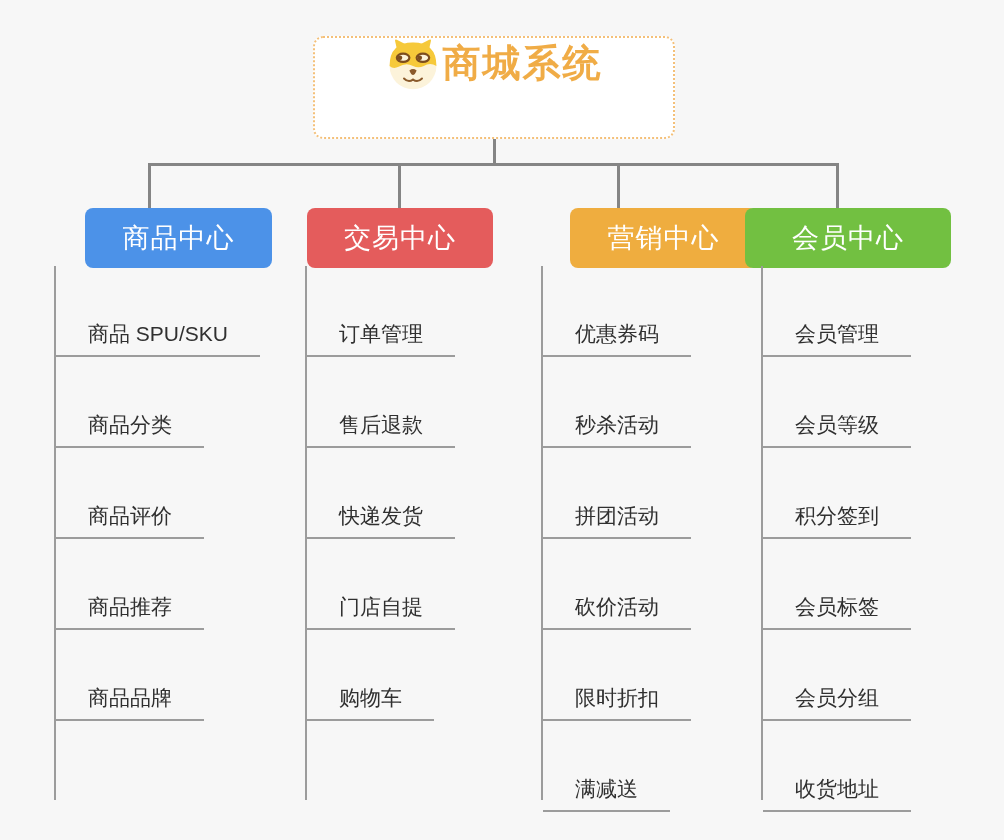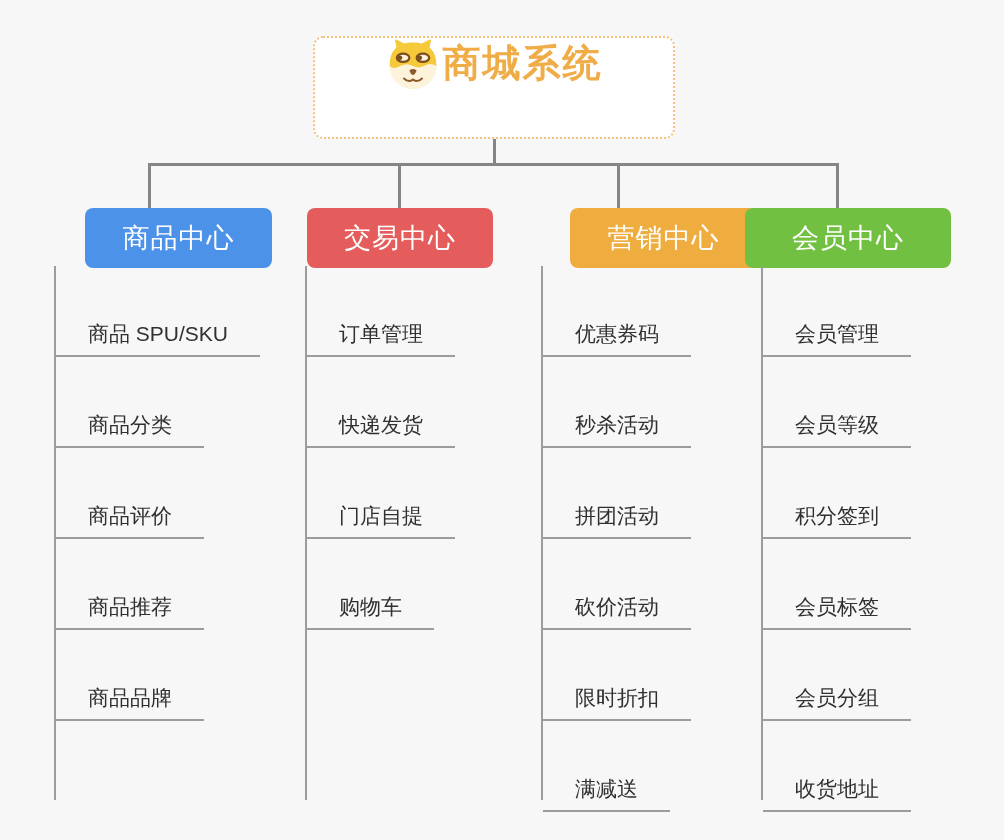--- a/index.html
+++ b/index.html
@@ -143,20 +143,23 @@
     <div class="leaf">
         <span>商品品牌</span>
       </div>
   </div>
 
   <div class="branch-col col-1">
     <div class="leaf">
         <span>订单管理</span>
       </div>
     <div class="leaf">
+        <span>售后退款</span>
+      </div>
+    <div class="leaf">
         <span>快递发货</span>
       </div>
     <div class="leaf">
         <span>门店自提</span>
       </div>
     <div class="leaf">
         <span>购物车</span>
       </div>
   </div>
 

